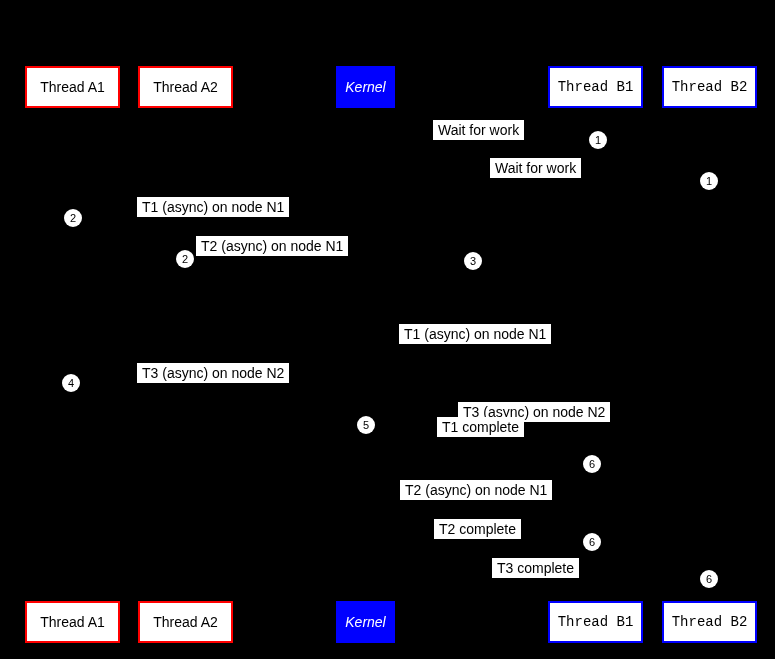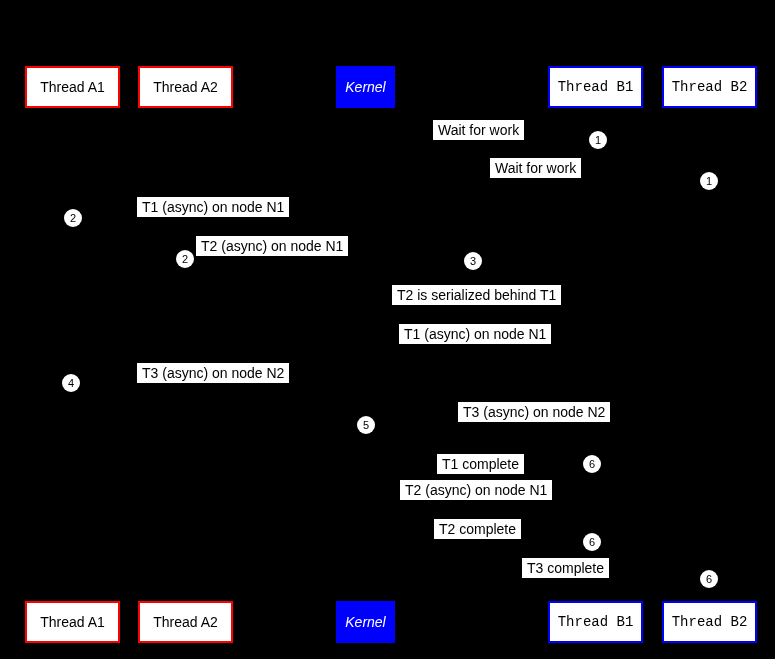--- a/index.html
+++ b/index.html
@@ -76,28 +76,27 @@
   <div class="participant red" style="left:25px; top:66px; width:95px;">Thread A1</div>
   <div class="participant red" style="left:138px; top:66px; width:95px;">Thread A2</div>
   <div class="participant kernel" style="left:336px; top:66px; width:59px;">Kernel</div>
   <div class="participant blue" style="left:548px; top:66px; width:95px;">Thread B1</div>
   <div class="participant blue" style="left:662px; top:66px; width:95px;">Thread B2</div>
 
   <div class="msg" style="left:433px; top:120px;">Wait for work</div>
   <div class="msg" style="left:490px; top:158px;">Wait for work</div>
   <div class="msg" style="left:137px; top:197px;">T1 (async) on node N1</div>
   <div class="msg" style="left:196px; top:236px;">T2 (async) on node N1</div>
-  <div class="msg" style="left:392px; top:285px;">T2 is serialized behind T1</div>
   <div class="msg" style="left:399px; top:324px;">T1 (async) on node N1</div>
   <div class="msg" style="left:137px; top:363px;">T3 (async) on node N2</div>
   <div class="msg" style="left:458px; top:402px;">T3 (async) on node N2</div>
-  <div class="msg" style="left:437px; top:454px;">T1 complete</div>
+  <div class="msg" style="left:437px; top:417px;">T1 complete</div>
   <div class="msg" style="left:400px; top:480px;">T2 (async) on node N1</div>
   <div class="msg" style="left:434px; top:519px;text-align:center;">T2 complete</div>
-  <div class="msg" style="left:492px; top:558px;margin-left:30px;">T3 complete</div>
+  <div class="msg" style="left:492px; top:558px;">T3 complete</div>
 
   <div class="marker" style="left:589px; top:131px;">1</div>
   <div class="marker" style="left:700px; top:172px;">1</div>
   <div class="marker" style="left:64px;  top:209px;">2</div>
   <div class="marker" style="left:176px; top:250px;">2</div>
   <div class="marker" style="left:464px; top:252px;">3</div>
   <div class="marker" style="left:62px;  top:374px;">4</div>
   <div class="marker" style="left:357px; top:416px;">5</div>
   <div class="marker" style="left:583px; top:455px;">6</div>
   <div class="marker" style="left:583px; top:533px;">6</div>

